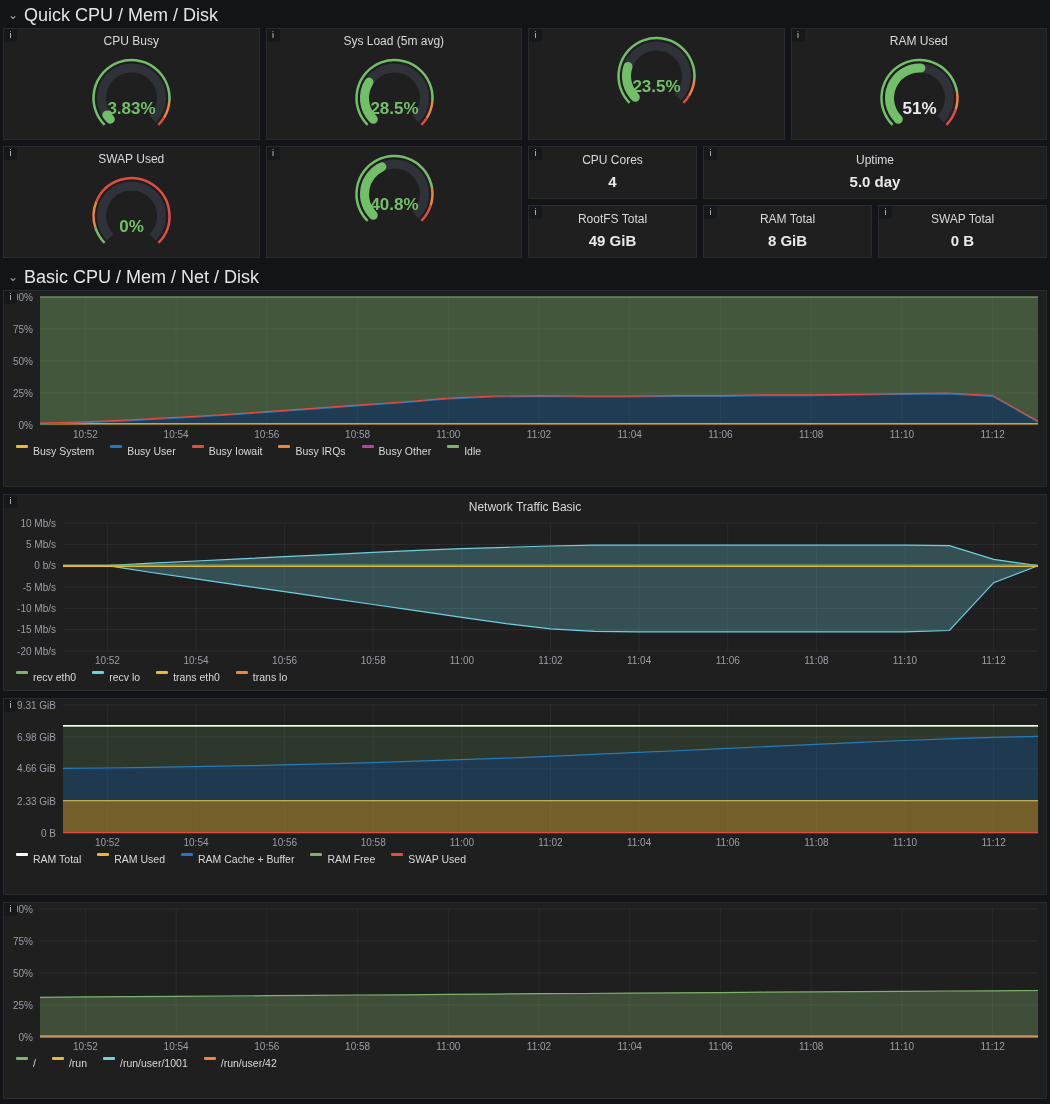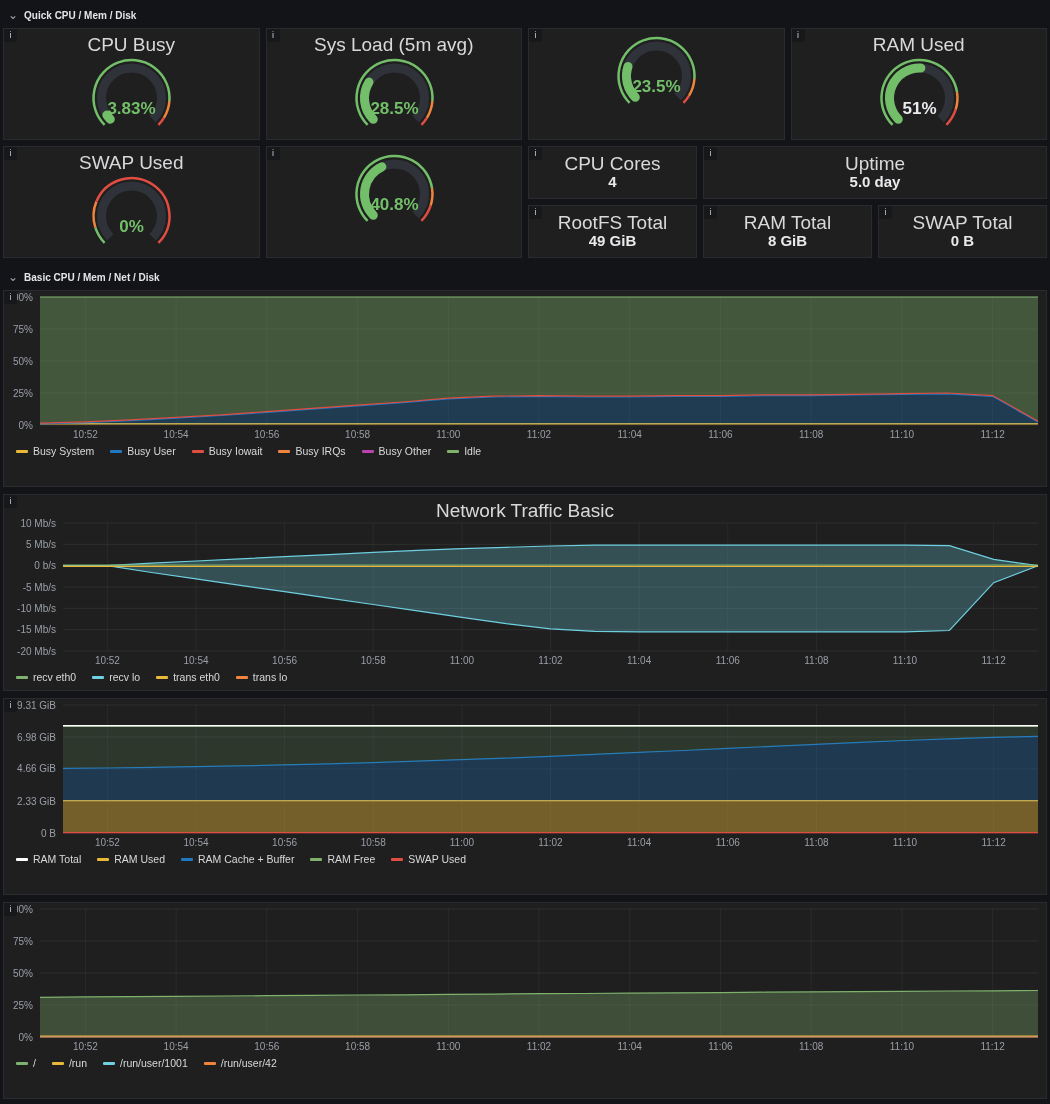--- a/index.html
+++ b/index.html
@@ -8,50 +8,50 @@
     width:1050px; height:1104px; overflow:hidden;
     font-family:"Liberation Sans", sans-serif;
     color:#d8d9da;
   }
   .dash { padding-top:2px; }
   .section-header {
     height:26px; display:flex; align-items:center; gap:6px;
     padding-left:8px; cursor:pointer;
   }
   .section-header .chev { color:#9fa7b3; font-size:12px; line-height:10px; }
-  .section-header .stitle { font-size:10px; font-weight:bold; color:#e3e5e8; }
+  .section-header .stitle { font-size:18px; font-weight:normal; color:#e3e5e8; }
   .grid { display:grid; gap:6px; padding:0 3px; margin-bottom:6px; }
   .row1 { grid-template-columns:repeat(4,1fr); grid-auto-rows:112px; }
   .row2 { grid-template-columns:repeat(12,1fr); grid-template-rows:53px 53px; }
   .span3r2 { grid-column:span 3; grid-row:span 2; }
   .span2 { grid-column:span 2; }
   .span4 { grid-column:span 4; }
   .panel {
     background:#1f1f20; border:1px solid #2a2b2e; position:relative; overflow:hidden;
   }
   .info-corner {
     position:absolute; top:0; left:0; width:13px; height:13px;
     background:#17181a; color:#c7cdd4; font-size:9px; line-height:13px;
     text-align:center; border-bottom-right-radius:3px; cursor:pointer; z-index:2;
   }
   .panel-title {
-    text-align:center; font-size:19px; font-weight:500; color:#d8d9da;
+    text-align:center; font-size:12px; font-weight:500; color:#d8d9da;
     padding-top:5px; height:22px; cursor:pointer; white-space:nowrap;
   }
   .gauge { height:86px; width:100%; }
   .stat-panel .panel-title { padding-top:6px; height:24px; }
   .stat-value {
     text-align:center; font-size:15px; font-weight:bold; color:#e9eaec; margin-top:2px;
   }
   .chart-panel { margin:0 3px 7px 3px; height:197px; }
   .chart { height:150px; width:100%; }
   .legend {
     display:flex; align-items:center; gap:16px; padding-left:12px; height:20px;
   }
-  .legend .li { display:flex; align-items:center; gap:5px; cursor:pointer; }
+  .legend .li { display:flex; align-items:flex-start; gap:5px; cursor:pointer; }
   .legend .li i {
     display:inline-block; width:12px; height:3px; border-radius:1px; font-style:normal;
   }
   .legend .li em { font-style:normal; font-size:10.5px; color:#d8d9da; }
   svg text.tick { fill:#9a9fa6; font-size:10px; font-family:"Liberation Sans",sans-serif; }
   svg text.gval { font-family:"Liberation Sans",sans-serif; }
 </style>
 </head>
 <body>
 

